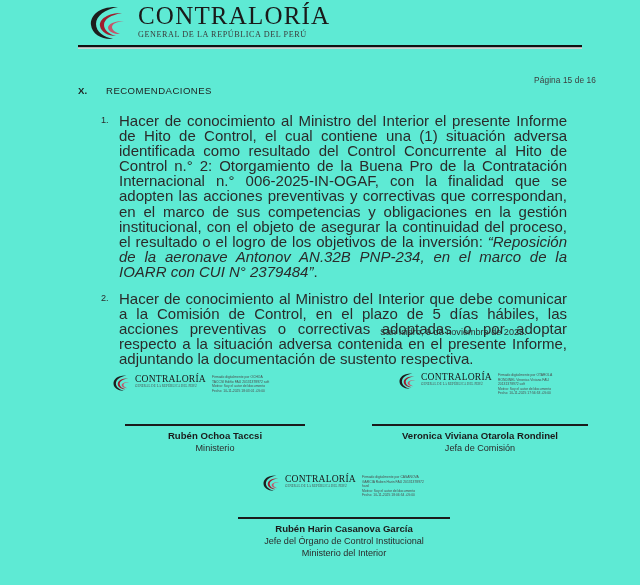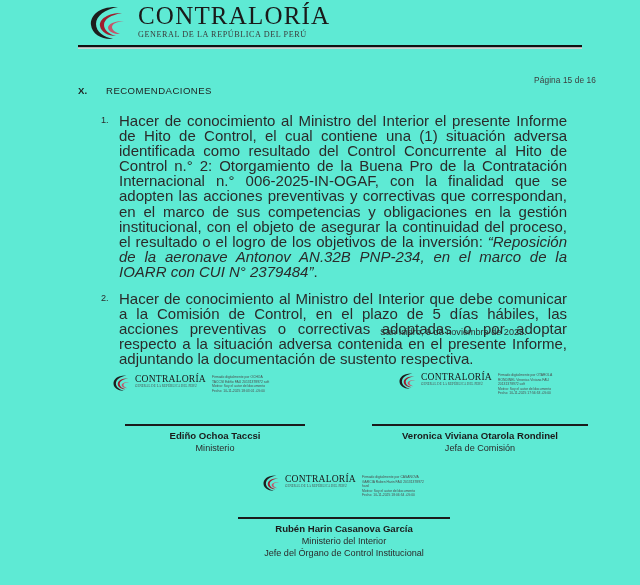--- a/index.html
+++ b/index.html
@@ -320,21 +320,21 @@
       <div>Firmado digitalmente por OTAROLA</div>
       <div>RONDINEL Veronica Viviana FAU</div>
       <div>20131378972 soft</div>
       <div>Motivo: Soy el autor del documento</div>
       <div>Fecha: 10-11-2025 17:56:53 -05:00</div>
     </div>
   </div>
 
   <div class="sig-name-group" id="sig-name-1">
     <div class="sig-rule"></div>
-    <div class="sig-name">Ediño Ochoa Taccsi</div>
+    <div class="sig-name">Rubén Ochoa Taccsi</div>
     <div class="sig-role">Ministerio</div>
   </div>
 
   <div class="sig-name-group" id="sig-name-2">
     <div class="sig-rule"></div>
     <div class="sig-name">Veronica Viviana Otarola Rondinel</div>
     <div class="sig-role">Jefa de Comisión</div>
   </div>
 
   <div class="sig-block" id="sig-block-3">
@@ -356,17 +356,17 @@
       <div>GARCIA Ruben Harin FAU 20131378972</div>
       <div>hard</div>
       <div>Motivo: Soy el autor del documento</div>
       <div>Fecha: 10-11-2025 18:06:54 -05:00</div>
     </div>
   </div>
 
   <div class="sig-name-group" id="sig-name-3">
     <div class="sig-rule"></div>
     <div class="sig-name">Rubén Harin Casanova García</div>
+    <div class="sig-role">Jefe del Órgano de Control Institucional</div>
     <div class="sig-role">Ministerio del Interior</div>
-    <div class="sig-role">Jefe del Órgano de Control Institucional</div>
   </div>
 
 </div>
 
 </body></html>

